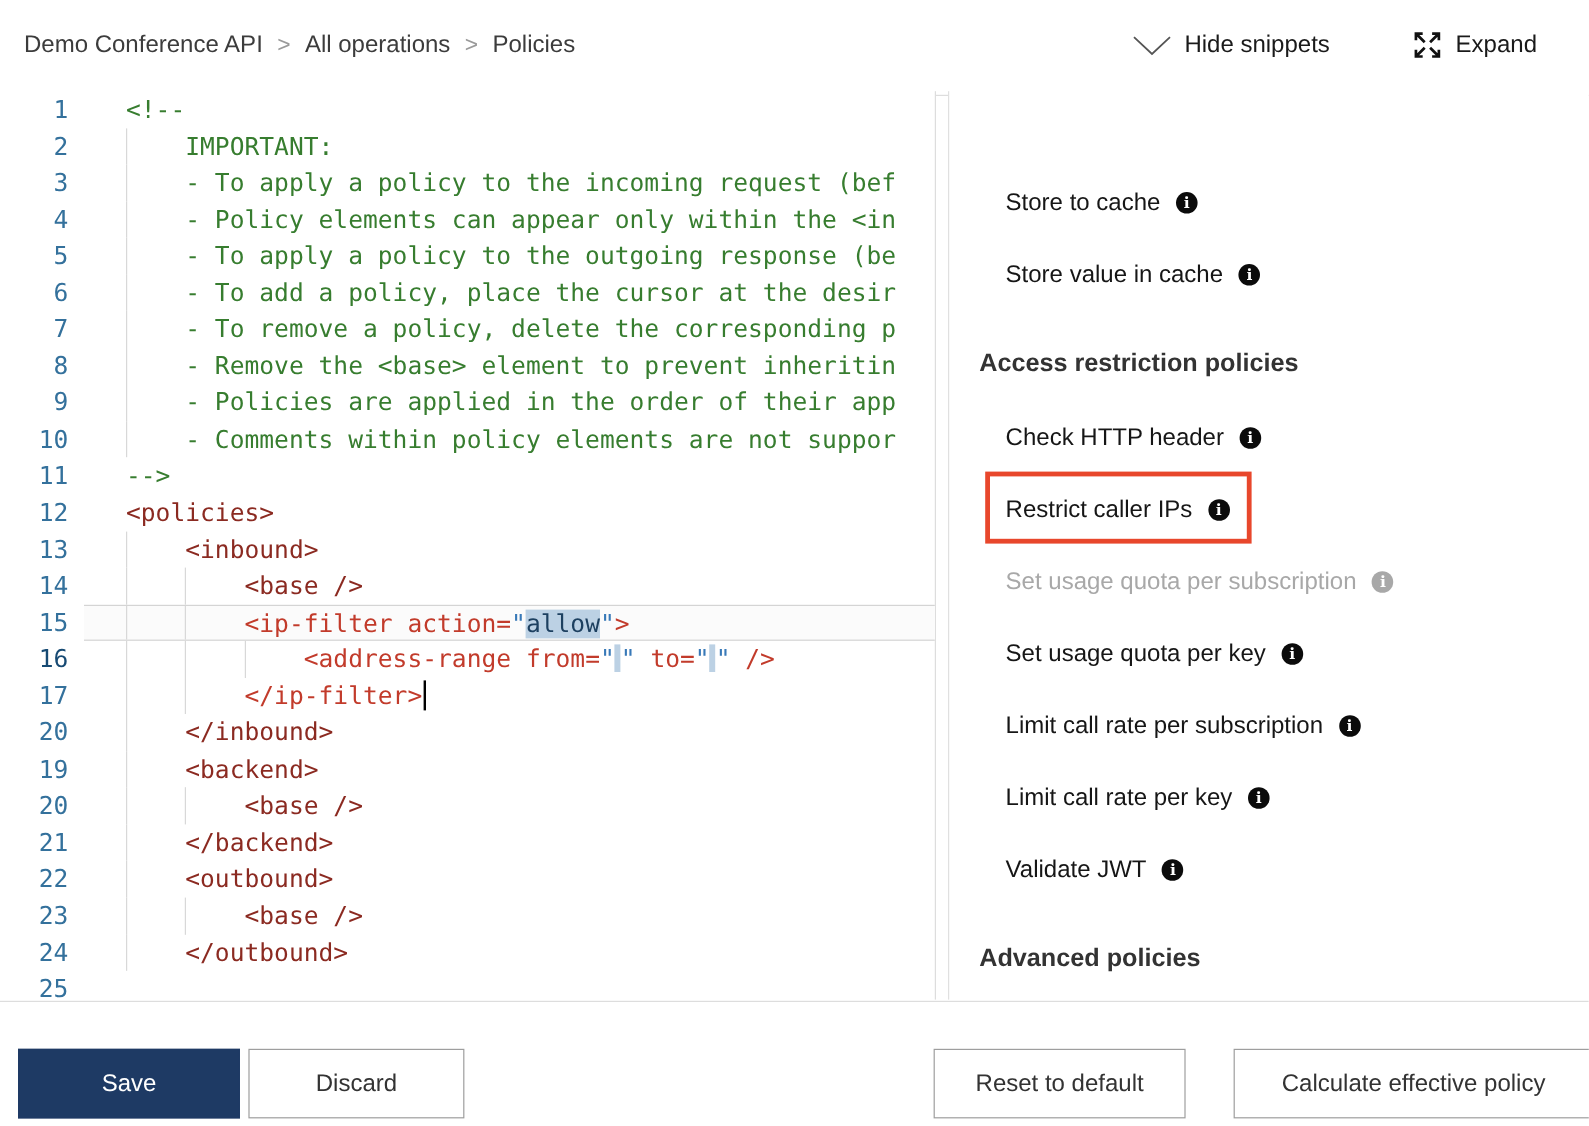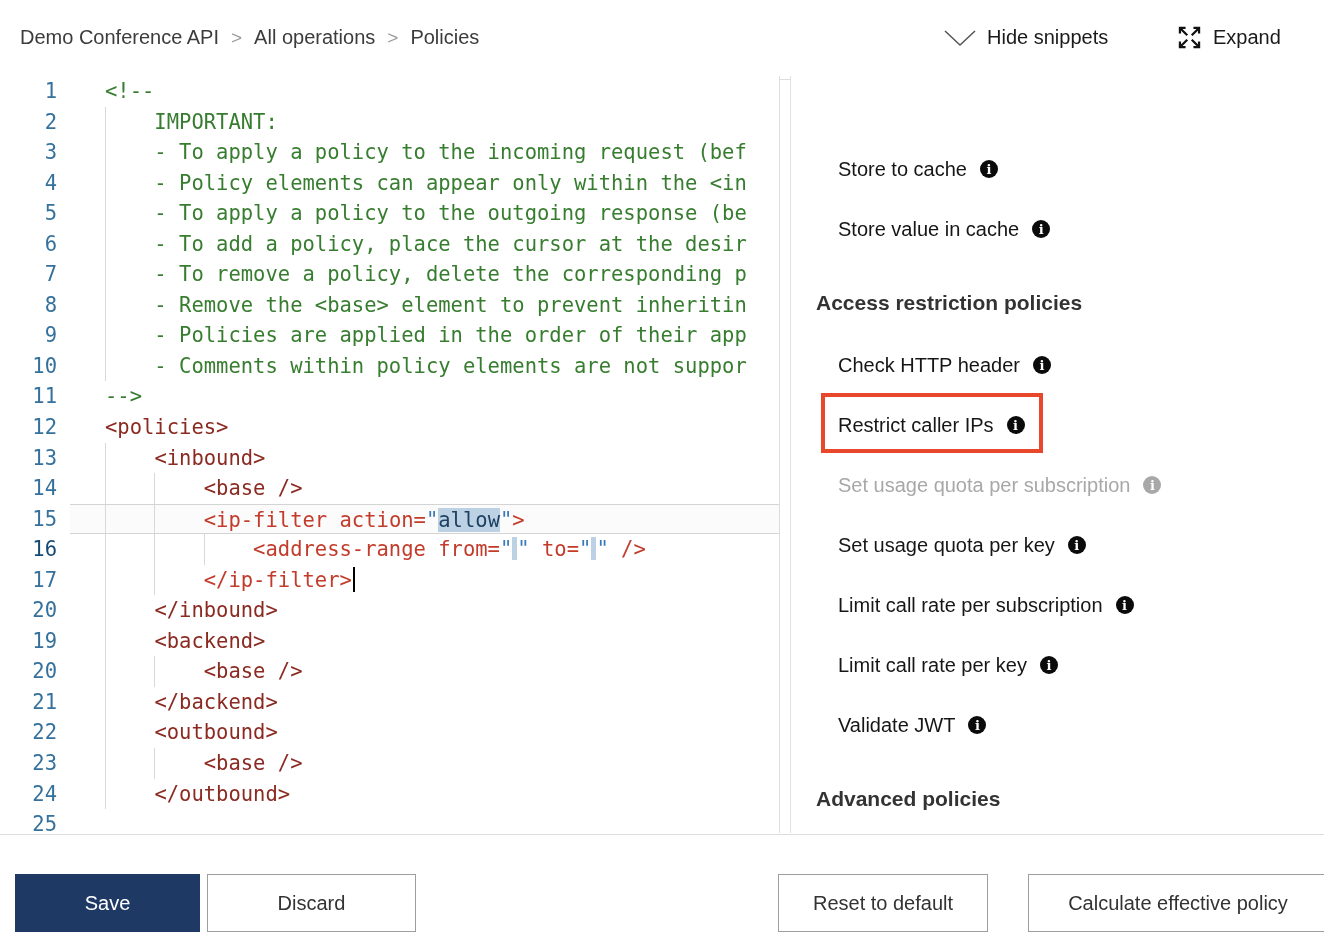--- a/index.html
+++ b/index.html
@@ -54,21 +54,21 @@
   .hl-box{position:absolute;left:30px;width:222px;height:60px;border:4px solid #e8472c;
           box-sizing:border-box;background:transparent;}
 
   
   .footer{position:absolute;left:0;top:834px;width:1324px;height:104px;background:#fff;
           border-top:1px solid #ddd;box-sizing:border-box;}
   .btn{position:absolute;top:39px;height:58px;font-size:20px;font-family:inherit;
        cursor:pointer;box-sizing:border-box;border:1px solid #9e9e9e;background:#fff;color:#333;}
   .btn.primary{background:#1e3a64;border-color:#1e3a64;color:#fff;}
   #saveBtn{left:15px;width:185px;}
-  #discardBtn{left:207px;width:209px;}
+  #discardBtn{left:207px;width:180px;}
   #resetBtn{left:778px;width:210px;}
   #calcBtn{left:997px;width:300px;margin-left:31px;}
 </style>
 </head>
 <body>
 
 <div class="topbar">
   <div class="breadcrumb" id="breadcrumb">
       <span class="bc-item">Demo Conference API</span>
       <span class="bc-sep">&gt;</span>

